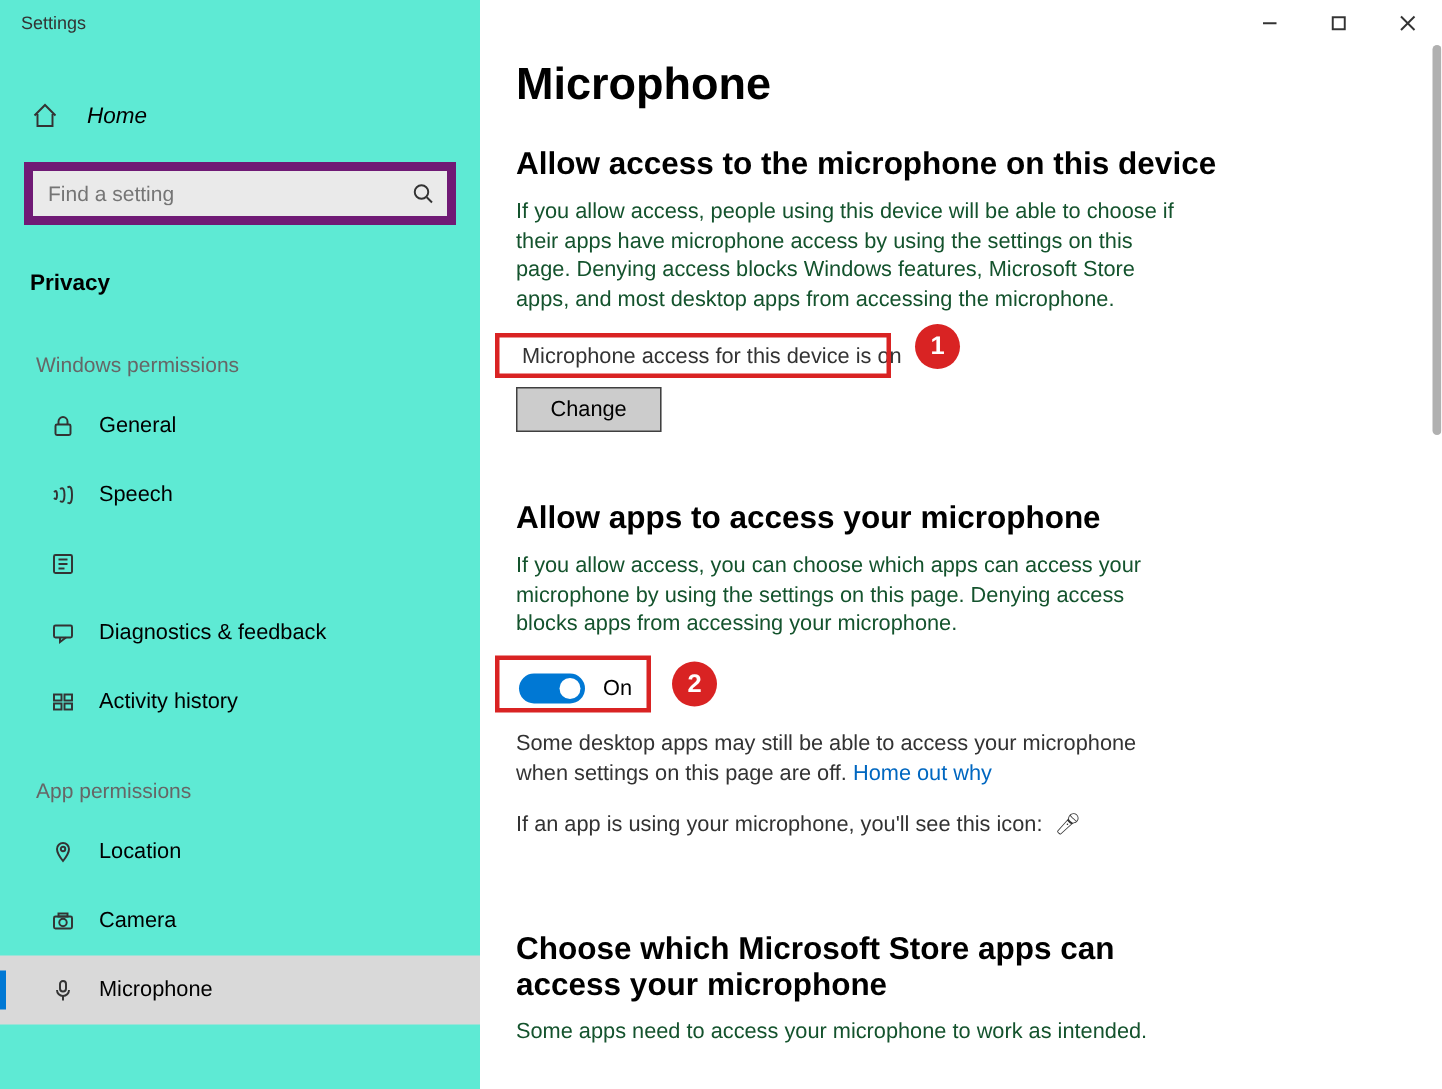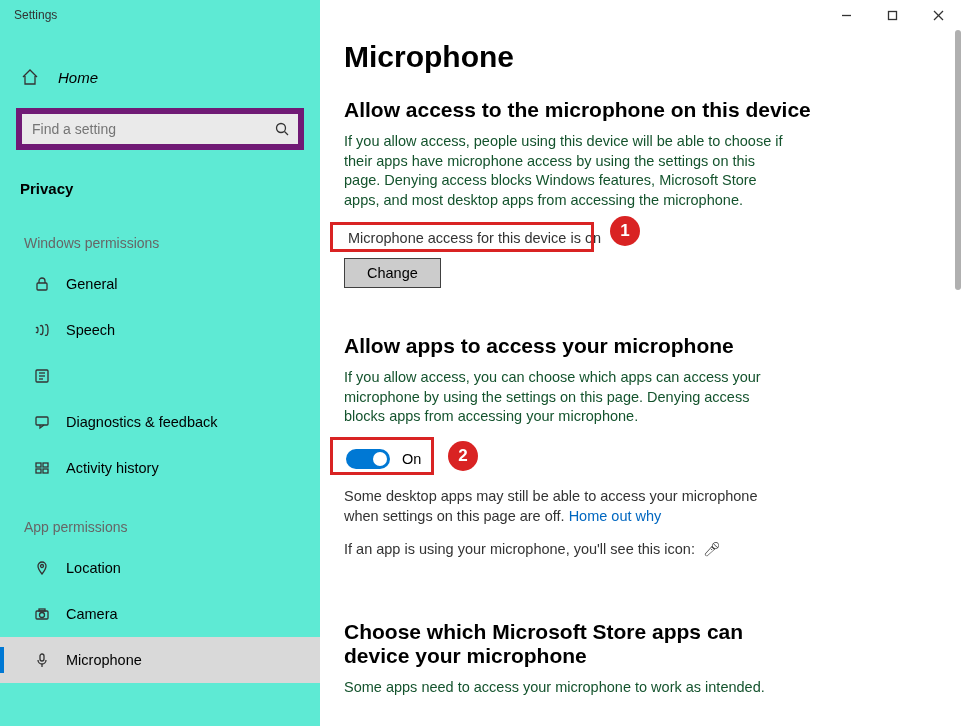--- a/index.html
+++ b/index.html
@@ -227,16 +227,16 @@
     <p class="body-text2">
       <span>Some desktop apps may still be able to access your microphone when settings on this page are off. </span><span class="link">Home out why</span>
     </p>
     <p class="body-text2">
       <span>If an app is using your microphone, you'll see this icon:</span>
       &nbsp;<span class="mic-glyph">🎤︎</span>
     </p>
 
     <div class="sec-gap"></div>
 
-    <h2 class="sec-h2" style="max-width:440px;">Choose which Microsoft Store apps can device your microphone</h2>
+    <h2 class="sec-h2" style="max-width:440px;">Choose which Microsoft Store apps can access your microphone</h2>
     <p class="body-text">Some apps need to access your microphone to work as intended.</p>
   </div>
 </div>
 
 </body></html>

